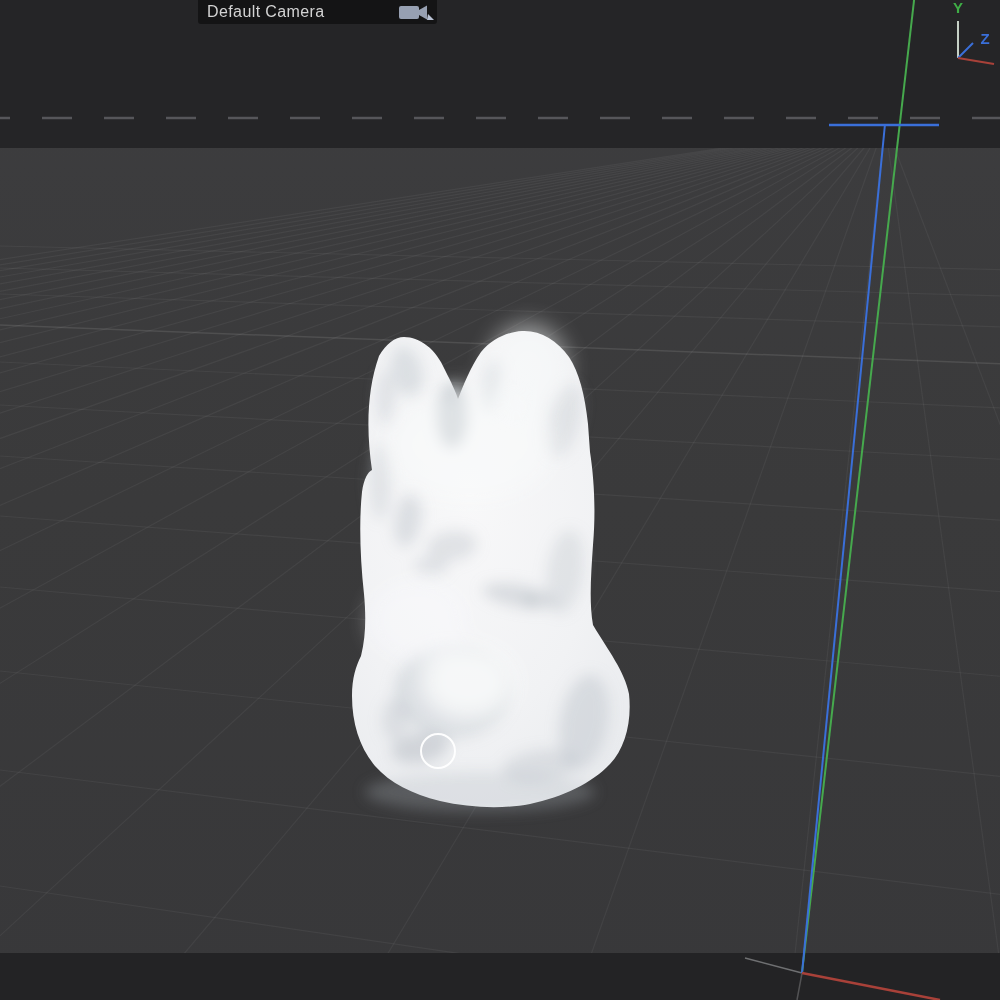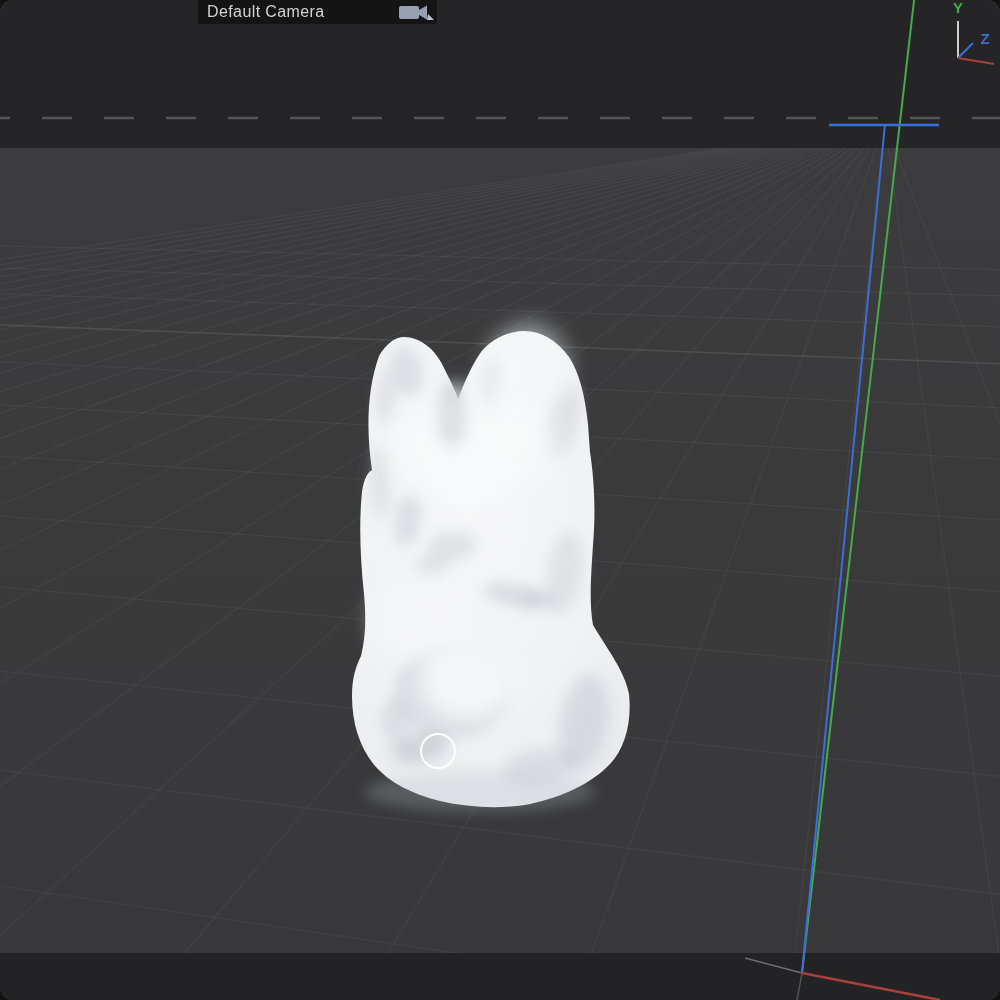--- a/index.html
+++ b/index.html
@@ -2,21 +2,20 @@
 <html><head>
 <meta charset="utf-8">
 <style>
   html,body{margin:0;padding:0;background:#111;}
   .stage{
     position:relative;
     width:1000px;height:1000px;
     overflow:hidden;
     font-family:"Liberation Sans","DejaVu Sans",sans-serif;
     background:#3a3a3b;
-    border-radius:13px;
   }
   svg{position:absolute;left:0;top:0;display:block;}
   text{font-family:"Liberation Sans","DejaVu Sans",sans-serif;}
   .hud-label-text{font-size:16px;letter-spacing:.4px;}
   .gizmo-letter{font-size:15px;font-weight:bold;}
 </style>
 </head>
 <body>
 
 <div class="stage">

